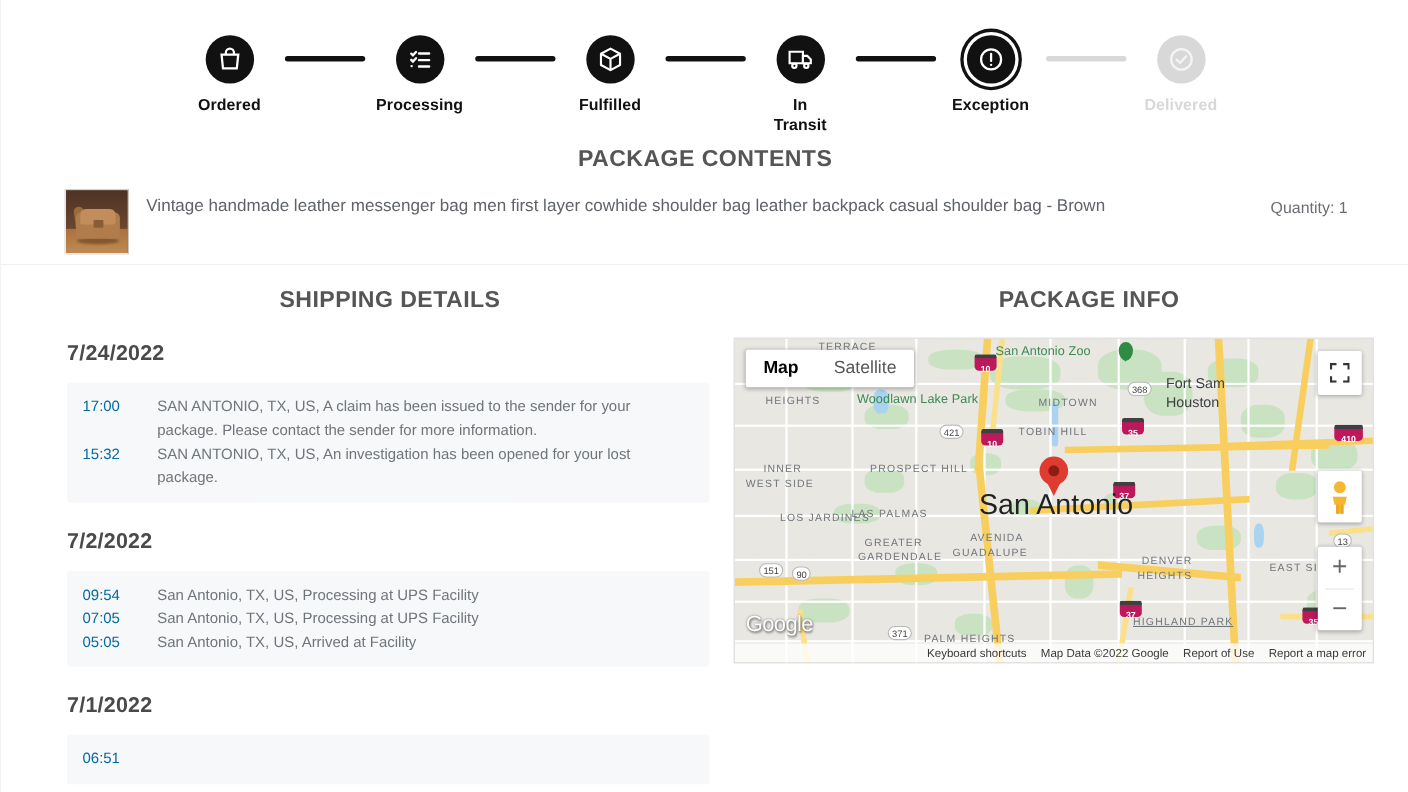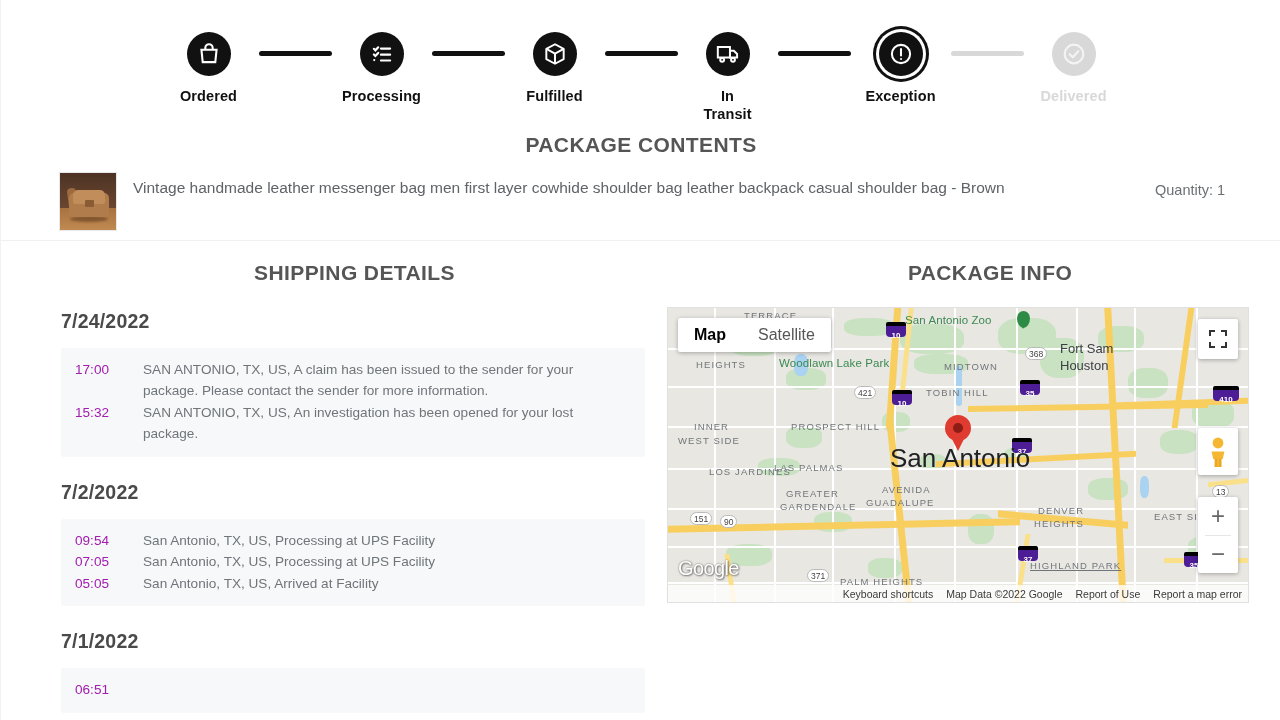--- a/index.html
+++ b/index.html
@@ -181,21 +181,21 @@
   }
   .tl-event {
     display: flex;
     align-items: flex-start;
     font-size: 13.6px;
     line-height: 1.58;
   }
   .tl-time {
     flex: 0 0 auto;
     width: 68px;
-    color: #a21caf;
+    color: #0369a1;
     font-size: 13.6px;
   }
   .tl-text {
     flex: 1 1 auto;
     color: #70757a;
   }
 
   
   .map {
     position: absolute;
@@ -221,28 +221,28 @@
     color: #444;
     padding: 0 3px;
     height: 13px;
     line-height: 12px;
     text-align: center;
     font-family: "Liberation Sans", sans-serif;
   }
   .ishield {
     position: absolute;
     width: 20px; height: 15px;
-    background: #4c1d95;
+    background: #be185d;
     color: #ffffff;
     font-size: 8px;
     font-weight: bold;
     line-height: 19px;
     text-align: center;
     border-radius: 2px 2px 4px 4px;
-    border-top: 4px solid #000000;
+    border-top: 4px solid #404040;
     box-sizing: border-box;
   }
   .m-label {
     position: absolute;
     color: #70757a;
     font-size: 9.5px;
     letter-spacing: 1.1px;
     white-space: nowrap;
   }
   .m-label.big {

